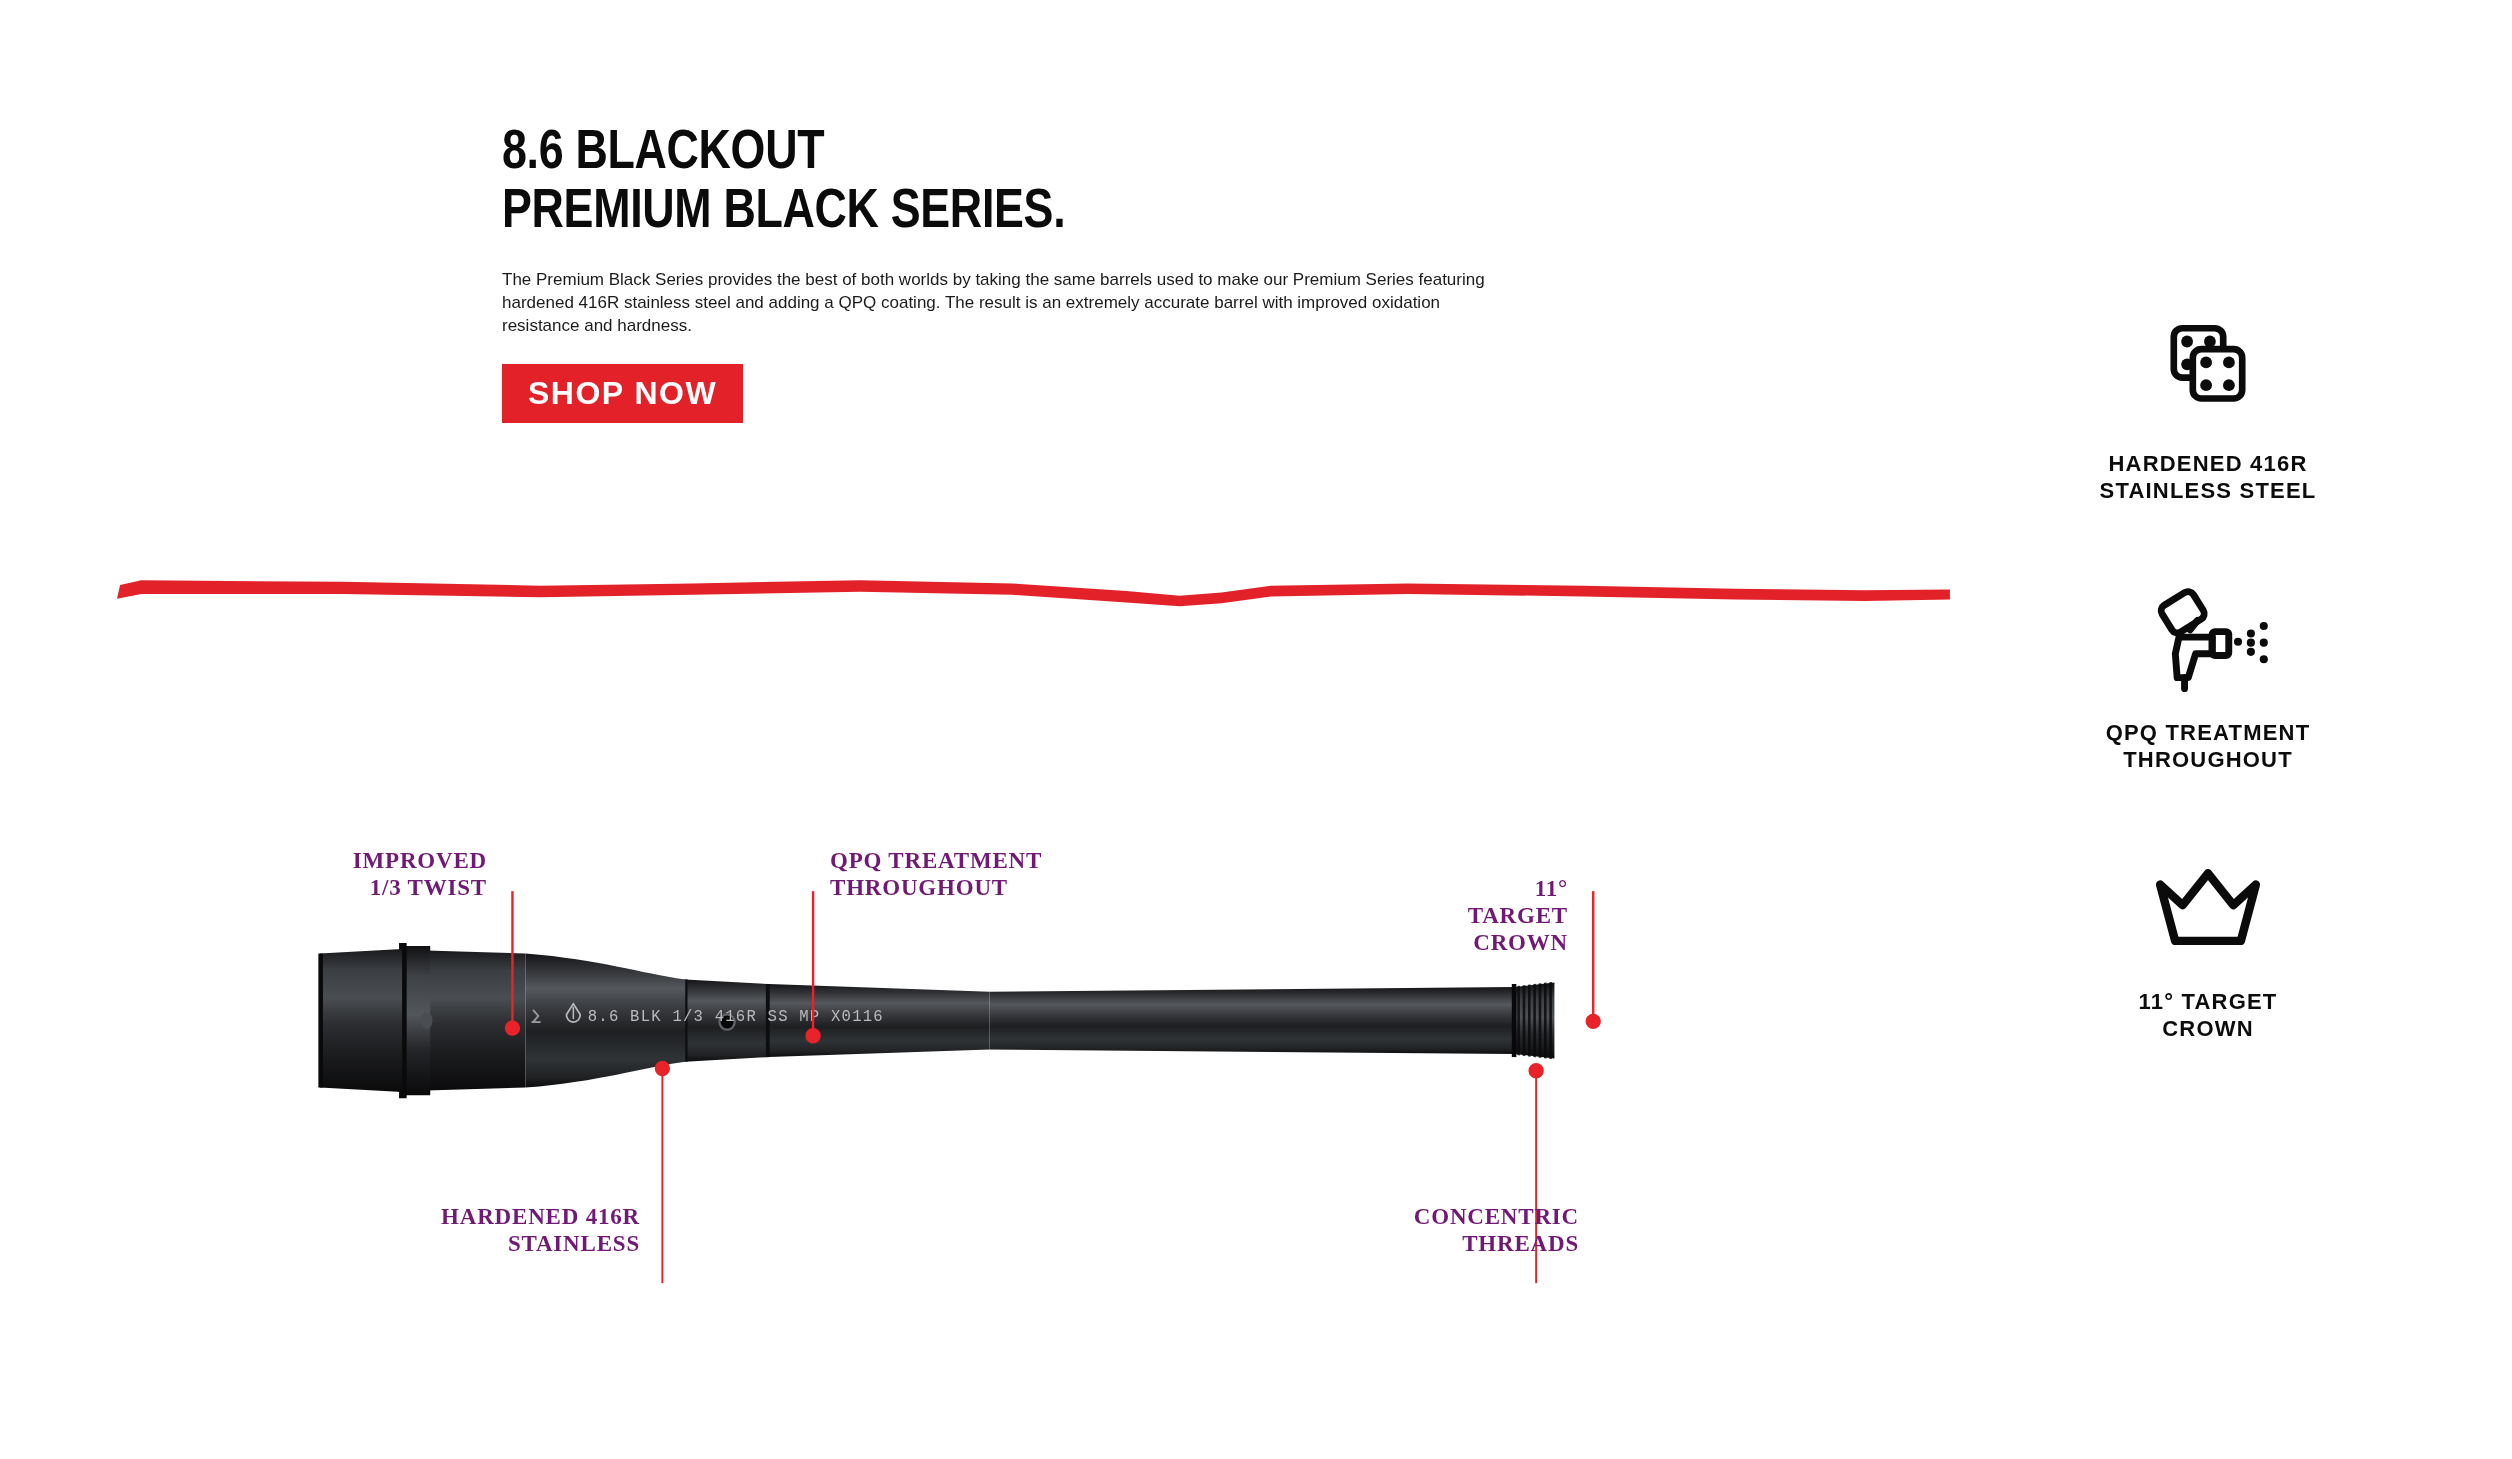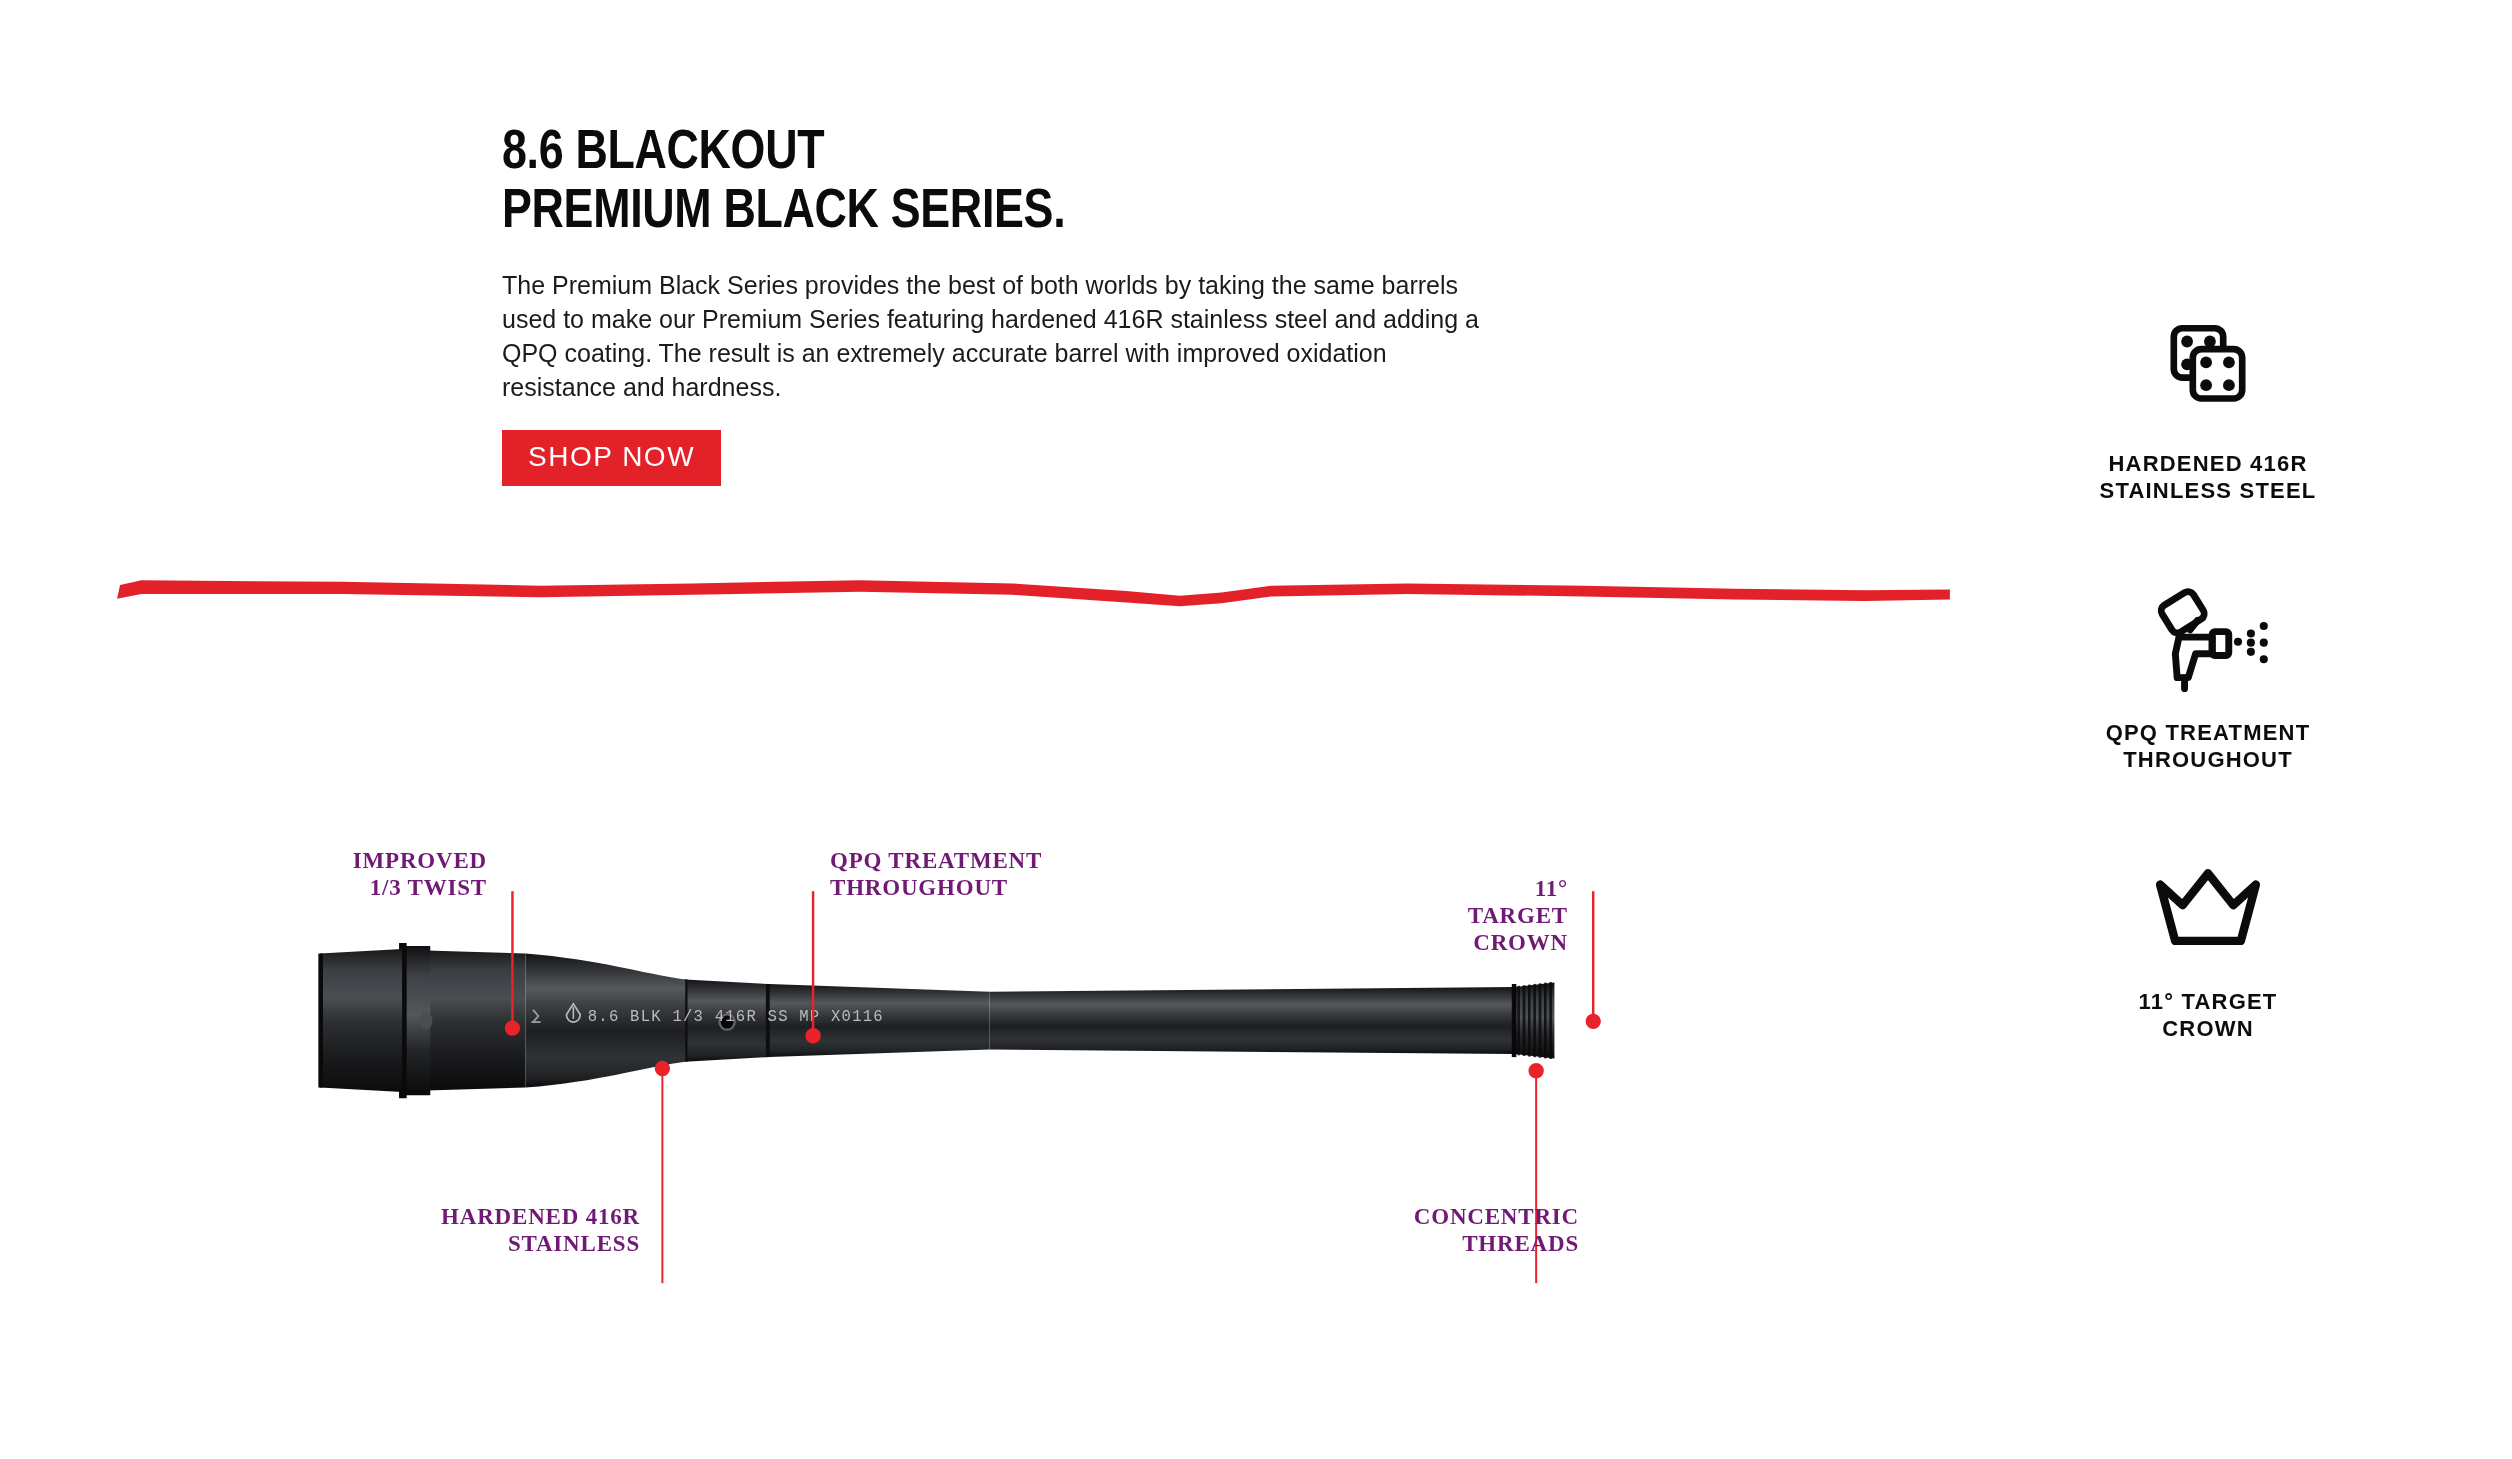--- a/index.html
+++ b/index.html
@@ -24,36 +24,36 @@
     letter-spacing:-0.4px;
     color:#0b0b0b;
     transform:scaleX(0.80);
     transform-origin:left center;
     white-space:nowrap;
   }
   .headline.l2 { margin-top:4.6px; }
 
   .body-copy {
     margin-top:33px;
-    font-size:25px;
+    font-size:17px;
     line-height:1.36;
     color:#1b1b1b;
     max-width:990px;
     font-weight:400;
   }
 
   .cta {
     margin-top:26px;
     display:inline-block;
     background:#e32129;
     color:#ffffff;
     border:none;
     padding:13px 26px 14.5px 26px;
-    font-size:28px;
-    font-weight:400;
+    font-size:32px;
+    font-weight:700;
     letter-spacing:1.5px;
     font-family:"Liberation Sans", sans-serif;
     cursor:pointer;
     line-height:1;
   }
 
   
   #divider { position:absolute; left:114px; top:565px; width:1842px; height:49px; }
   #divider svg { display:block; width:100%; height:100%; }
 

